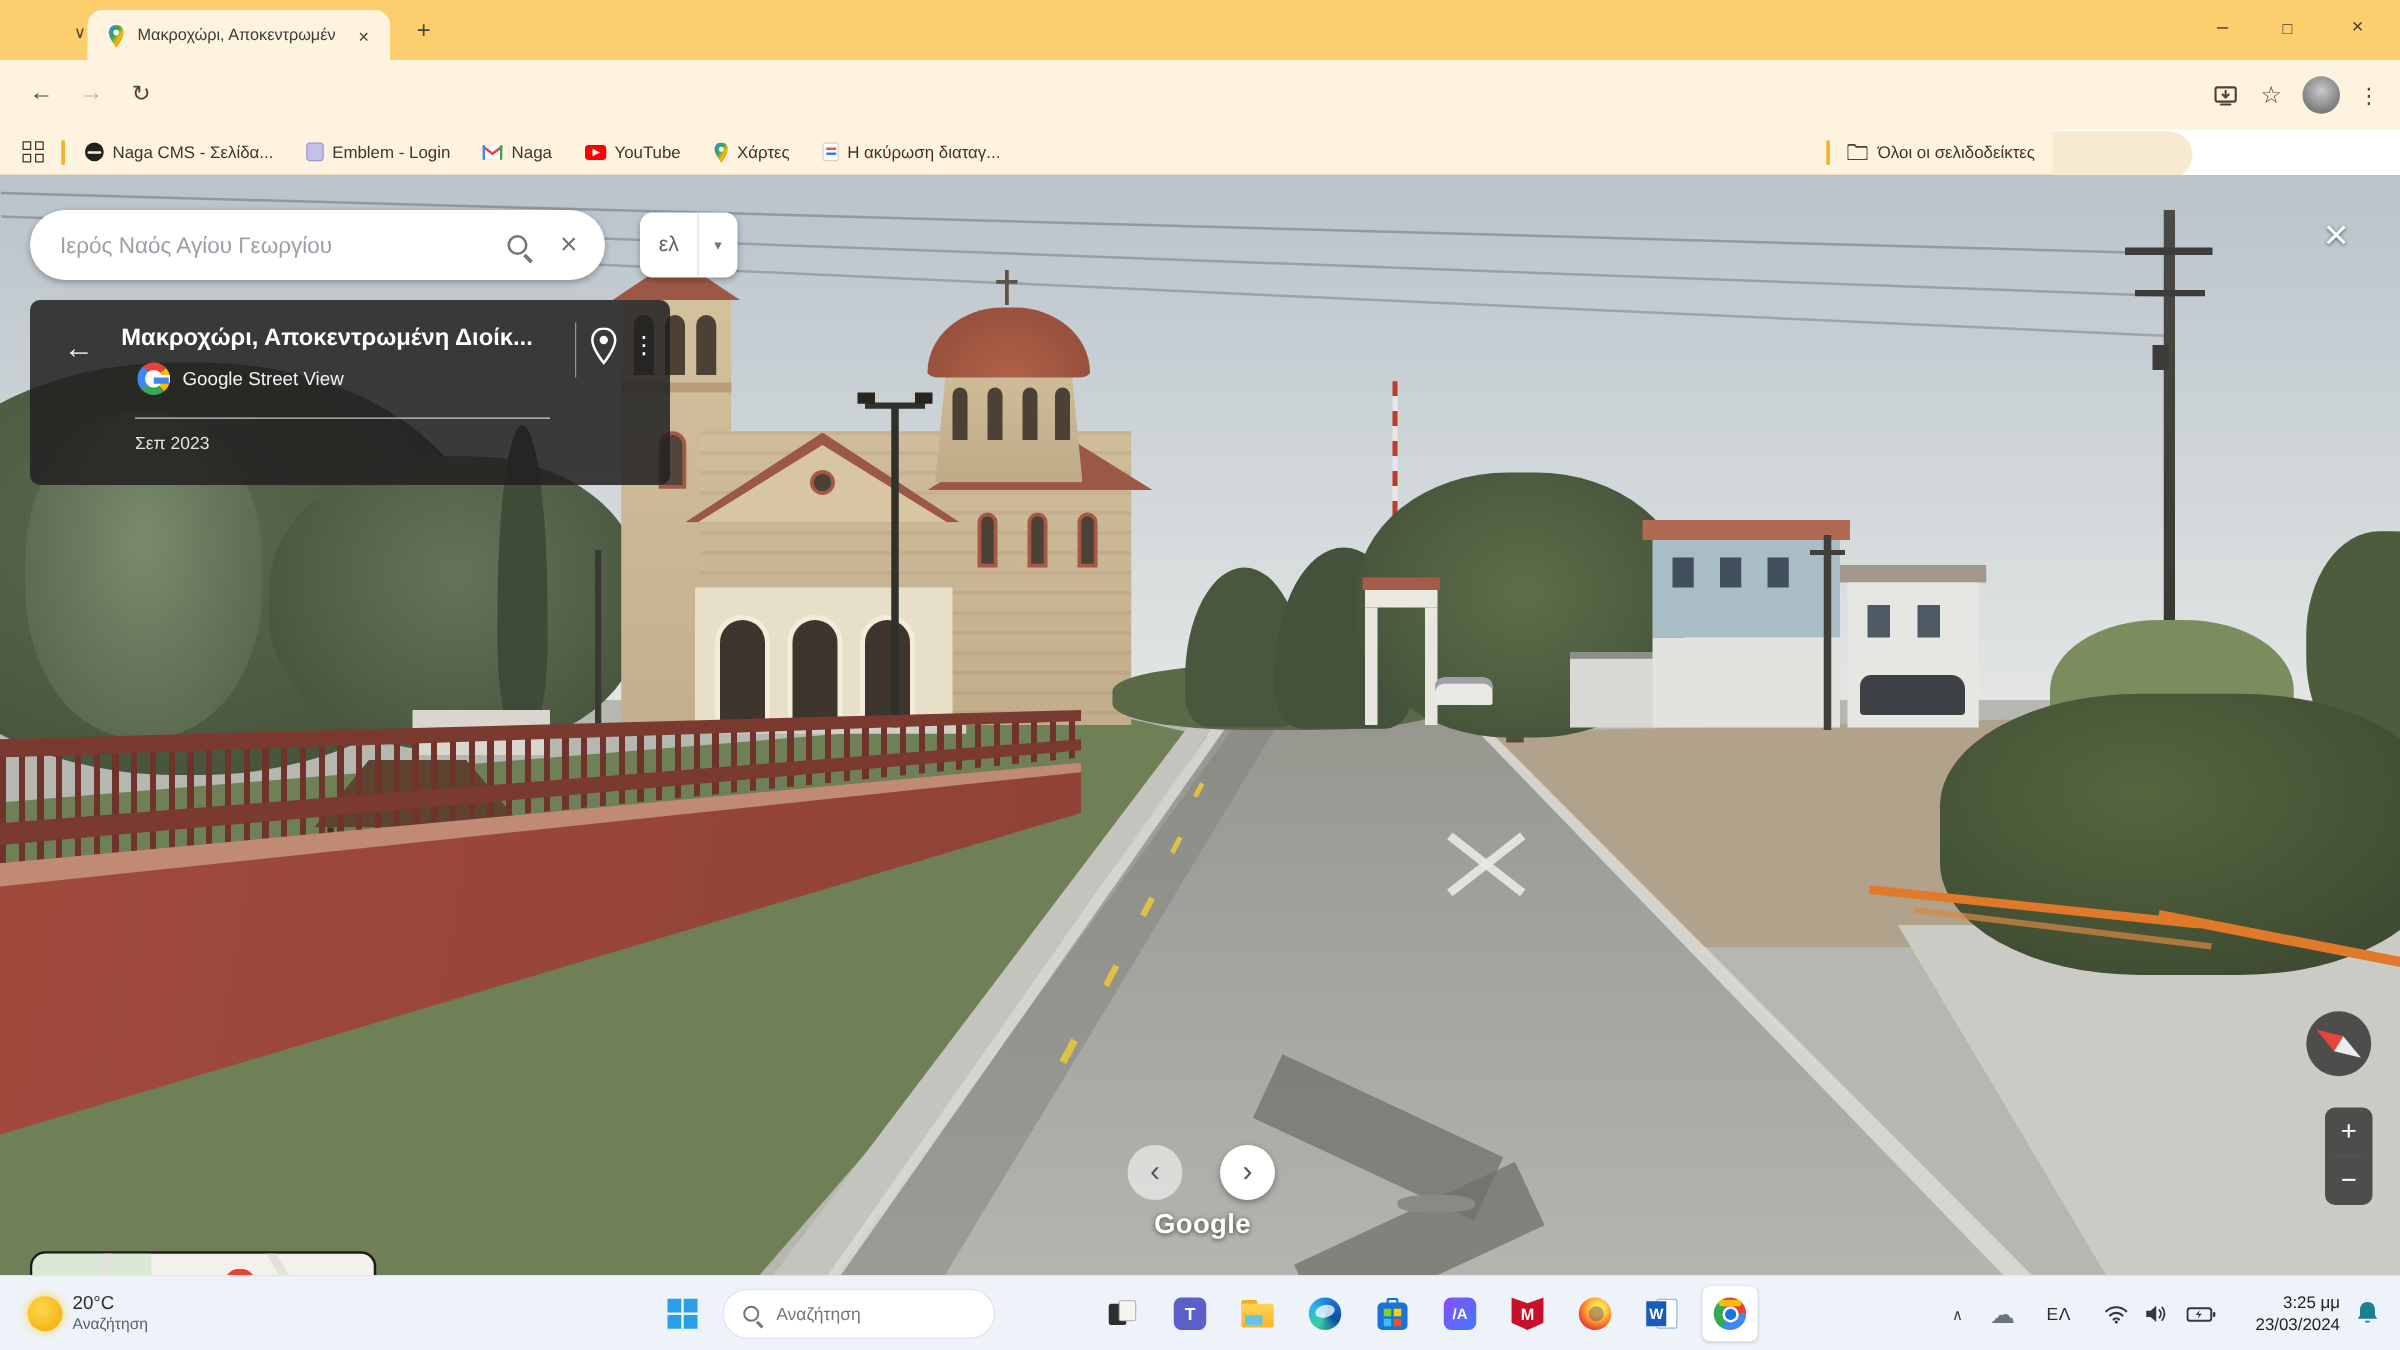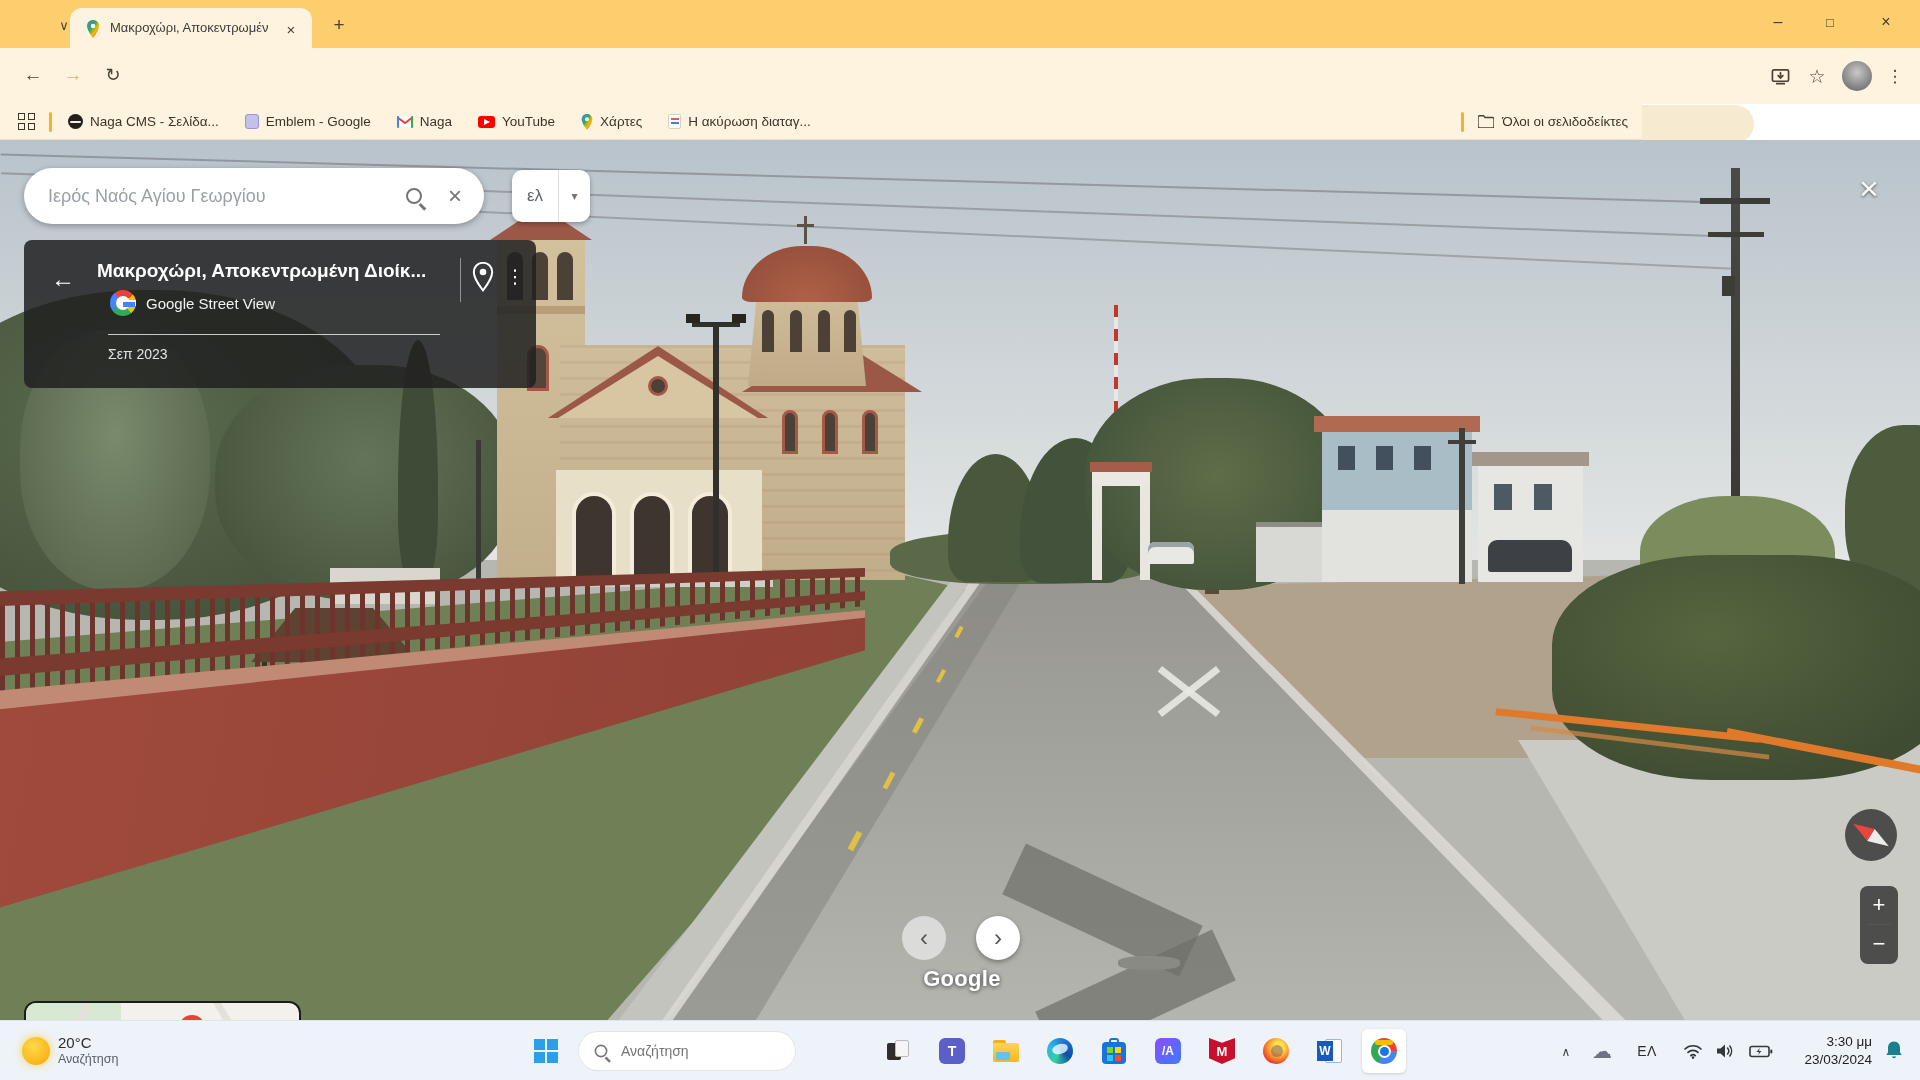--- a/index.html
+++ b/index.html
@@ -140,21 +140,21 @@
     </div>
     <div class="vbar" style="margin-right:16px;"></div>
     <div class="bm">
       <span style="width:15px;height:15px;border-radius:50%;background:#23201c;position:relative;display:inline-block;">
           <span style="position:absolute;left:2px;top:6.5px;width:11px;height:2px;background:#f6efe0;border-radius:2px;"></span>
         </span>
       <span class="lbl">Naga CMS - Σελίδα...</span>
     </div>
     <div class="bm">
       <span style="width:14px;height:15px;border-radius:3px;background:#c3c0ea;border:1px solid #9a96d6;display:inline-block;"></span>
-      <span class="lbl">Emblem - Google</span>
+      <span class="lbl">Emblem - Login</span>
     </div>
     <div class="bm">
       <svg width="16" height="12" viewBox="0 0 16 12">
           <rect x="0" y="0" width="16" height="12" rx="1.5" fill="#fff" stroke="#d4cdbc" stroke-width=".5"></rect>
           <path d="M0 1l8 6 8-6" fill="none" stroke="#ea4335" stroke-width="2"></path>
           <rect x="0" y="0" width="2" height="12" fill="#4285f4" rx="1"></rect>
           <rect x="14" y="0" width="2" height="12" fill="#34a853" rx="1"></rect>
         </svg>
       <span class="lbl">Naga</span>
     </div>
@@ -507,21 +507,21 @@
         </svg>
     </div>
     <div class="abs ctr" style="left:1744px;top:16px;width:34px;height:28px;">
       <svg width="24" height="13" viewBox="0 0 24 13">
           <rect x="1" y="1.5" width="19" height="10" rx="2" fill="none" stroke="#33383d" stroke-width="1.6"></rect>
           <rect x="21.3" y="4.5" width="2" height="4" rx="1" fill="#33383d"></rect>
           <path d="M10.8 3 7.5 7h2.6l-1 3 3.4-4h-2.6z" fill="#33383d"></path>
         </svg>
     </div>
     <div class="abs" style="left:1792px;top:12px;width:80px;text-align:right;line-height:18px;">
-      <div style="font-size:13.5px;color:#222;">3:30 μμ</div>
+      <div style="font-size:13.5px;color:#222;">3:25 μμ</div>
       <div style="font-size:13.5px;color:#222;">23/03/2024</div>
     </div>
     <div class="abs ctr" style="left:1878px;top:16px;width:32px;height:28px;">
       <svg width="20" height="22" viewBox="0 0 20 22">
           <path d="M10 1.5c-3.6 0-6 2.8-6 6.3v4.4L2.3 15h15.4L16 12.2V7.8c0-3.5-2.4-6.3-6-6.3z" fill="#1b7f8e"></path>
           <path d="M7.8 16.5a2.3 2.3 0 0 0 4.4 0z" fill="#1b7f8e"></path>
         </svg>
     </div>
   </div>
 </div>

